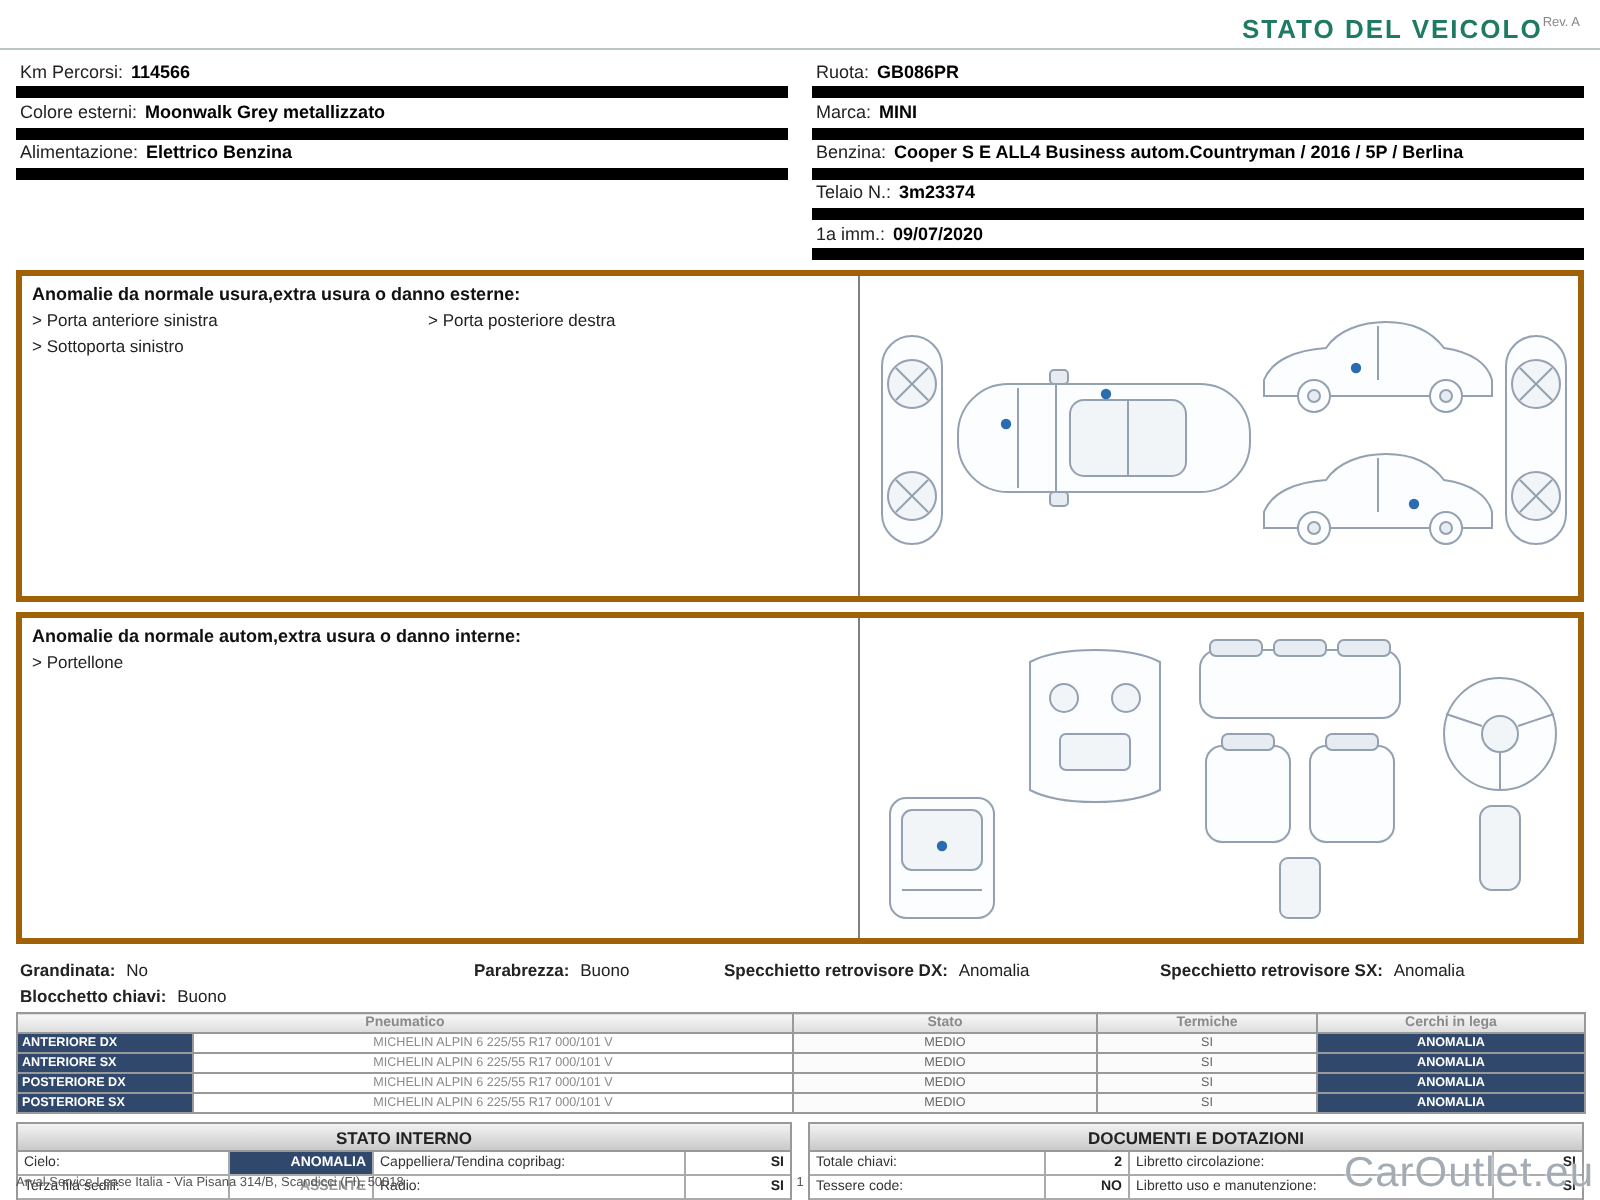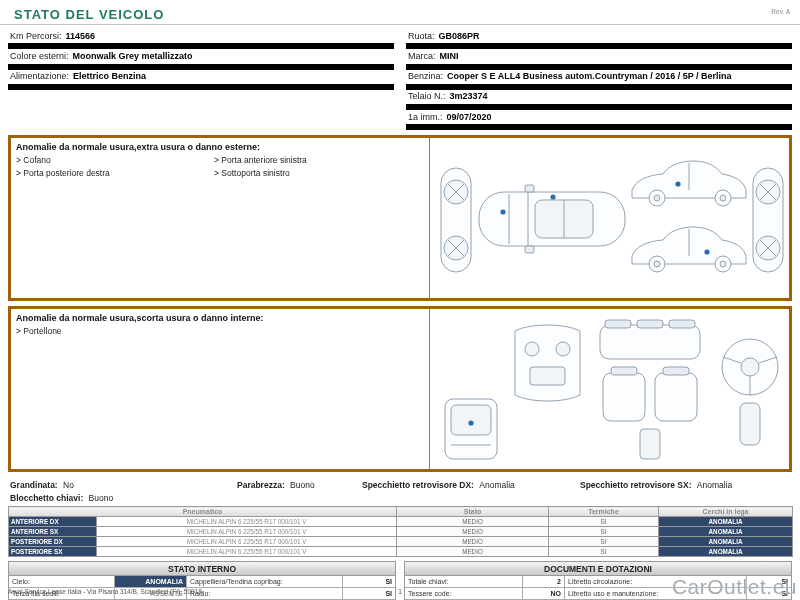--- a/index.html
+++ b/index.html
@@ -1,21 +1,21 @@
 <!DOCTYPE html>
 <html><head>
 <meta charset="utf-8">
 <style>
   * { margin:0; padding:0; box-sizing:border-box; }
   html,body { background:#e9e9e9; }
   body { font-family:"Liberation Sans", sans-serif; }
   .page { position:relative; width:800px; height:600px; background:#fff; overflow:hidden; margin:0 auto; }
 
   
-  .hdr { display:flex; align-items:flex-start; justify-content:space-between; padding:7px 10px 2px 14px; border-bottom:1px solid #bcc6c3; }
+  .hdr { display:flex; align-items:flex-start; justify-content:flex-end; padding:7px 10px 2px 14px; border-bottom:1px solid #bcc6c3; }
   .hdr-title { color:#1f7a64; font-size:13px; font-weight:bold; letter-spacing:1px; }
   .hdr-rev { color:#888; font-size:6.5px; padding-top:1px; }
 
   
   .info { display:flex; gap:12px; padding:4px 8px 0; }
   .info-col { flex:1; }
   .info-row { display:flex; flex-wrap:wrap; border-bottom:6px solid #000000; font-size:9px; padding:1.5px 2px; line-height:1.25; }
   .il { color:#222; white-space:nowrap; }
   .iv { font-weight:bold; color:#000; margin-left:4px; max-width:318px; }
 
@@ -109,21 +109,20 @@
       <div class="info-row">
         <span class="il">1a imm.:</span>
         <span class="iv">09/07/2020</span>
       </div>
     </div>
   </div>
 
   <div class="panel">
     <div class="panel-title">Anomalie da normale usura,extra usura o danno esterne:</div>
     <div class="anomaly-grid">
-      <span>&gt; Cofano</span>
       <span>&gt; Porta anteriore sinistra</span>
       <span>&gt; Porta posteriore destra</span>
       <span>&gt; Sottoporta sinistro</span>
     </div>
     <div class="diagram-box">
       <svg width="350" height="156" viewBox="0 0 350 156">
         <g fill="#fcfdfe" stroke="#93a1b1" stroke-width="1">
           <g>
             <rect x="6" y="28" width="30" height="104" rx="15"></rect>
             <circle cx="21" cy="52" r="12" fill="#f2f5f8"></circle>
@@ -168,21 +167,21 @@
             <circle cx="118" cy="57" r="2.6"></circle>
             <circle cx="243" cy="44" r="2.6"></circle>
             <circle cx="272" cy="112" r="2.6"></circle>
           </g>
         </g>
       </svg>
     </div>
   </div>
 
   <div class="panel">
-    <div class="panel-title">Anomalie da normale usura,scorta usura o danno interne:</div>
+    <div class="panel-title">Anomalie da normale autom,extra usura o danno interne:</div>
     <div class="anomaly-grid">
       <span>&gt; Portellone</span>
     </div>
     <div class="diagram-box">
       <svg width="350" height="156" viewBox="0 0 350 156">
         <g fill="#fcfdfe" stroke="#93a1b1" stroke-width="1">
           <g>
             <rect x="10" y="88" width="52" height="60" rx="8"></rect>
             <rect x="16" y="94" width="40" height="30" rx="5" fill="#f2f5f8"></rect>
             <line x1="16" y1="134" x2="56" y2="134"></line>

